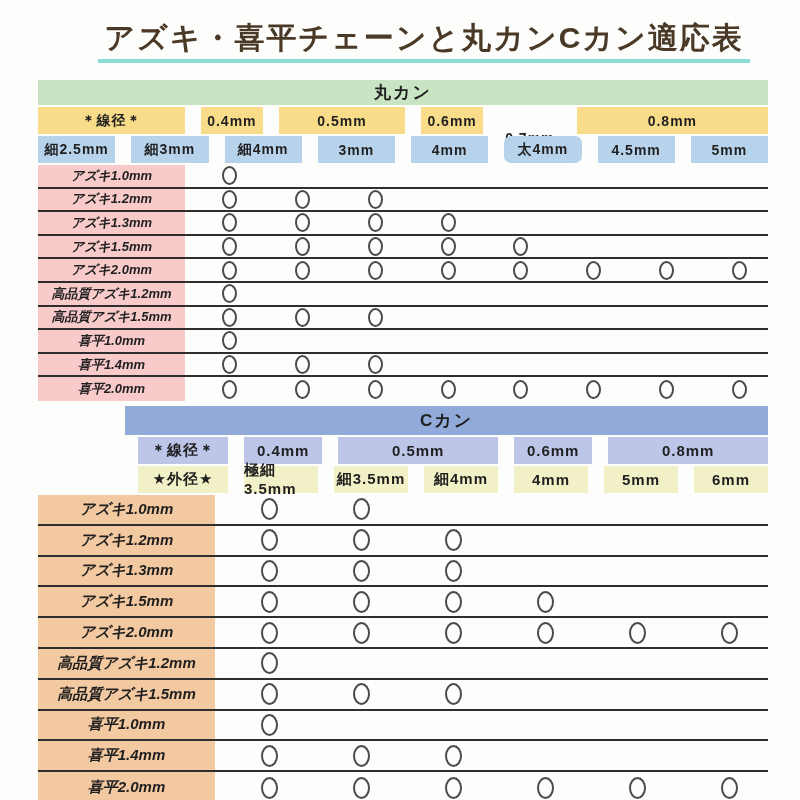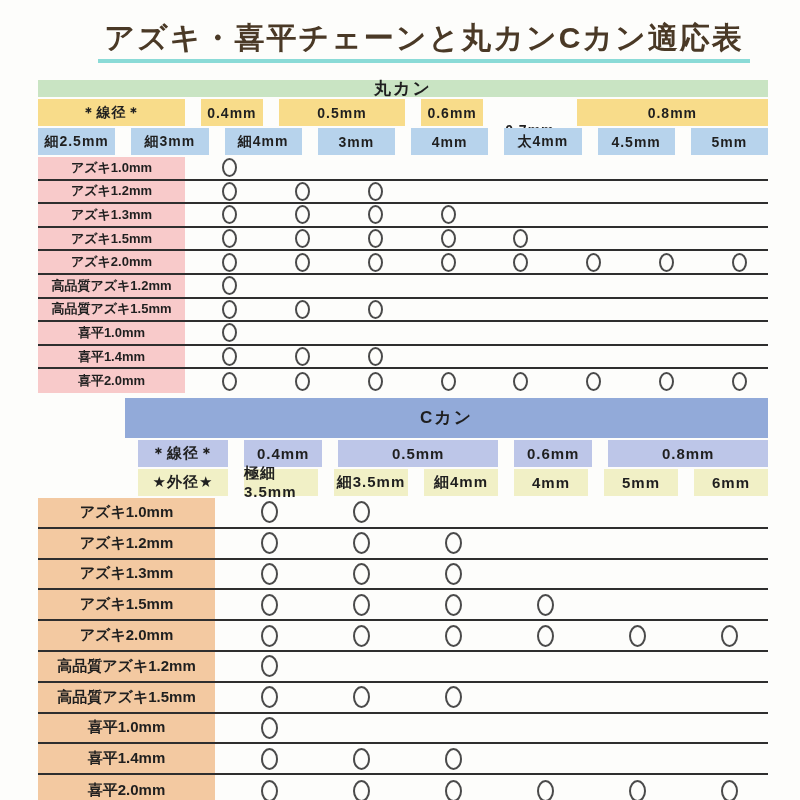--- a/index.html
+++ b/index.html
@@ -22,35 +22,35 @@
   .t2{margin-top:5px;}
   .row{display:flex;column-gap:16px;align-items:stretch;box-sizing:border-box;}
   .cell{
     display:flex;align-items:center;justify-content:center;
     box-sizing:border-box;letter-spacing:1px;
   }
   .bar{
     box-sizing:border-box;display:flex;align-items:center;justify-content:center;
     font-size:17px;letter-spacing:2px;margin-bottom:2px;
   }
-  .t1 .bar{height:17px;background:var(--maru-header,#c9e4c3);}
-  .t2 .bar{height:40px;background:var(--c-header,#92aad9);margin-left:87px;width:643px;}
+  .t1 .bar{height:25px;background:var(--maru-header,#c9e4c3);}
+  .t2 .bar{height:29px;background:var(--c-header,#92aad9);margin-left:87px;width:643px;}
   .hrow{margin-bottom:2px;}
   .t1 .hrow{height:27px;}
   .t2 .hrow{height:27px;}
   .indent{width:84px;flex:0 0 84px;}
   .t1 .hlabel{width:147px;flex:0 0 147px;font-size:14px;}
   .t2 .hlabel{width:90px;flex:0 0 90px;font-size:15px;}
   .t1 .wire .vcell,.t1 .wire .hlabel{background:var(--wire-row,#f8dc8a);}
   .t1 .outer .vcell,.t1 .outer .hlabel{background:var(--outer-row,#b7d3ec);}
   .t2 .wire .vcell,.t2 .wire .hlabel{background:var(--c-wire-row,#bdc6e8);}
   .t2 .outer .vcell,.t2 .outer .hlabel{background:var(--c-outer-row,#f1f0c6);}
   .t1 .vcell{font-size:14px;}
   .t2 .vcell{font-size:15px;}
-  .drows{margin-top:1px;}
+  .drows{margin-top:1px;font-style:italic;}
   .drow{box-sizing:border-box;border-bottom:2px solid var(--separator,#2e2e2e);}
   .drow:last-child{border-bottom:none;}
   .t1 .drow{height:23.6px;}
   .t2 .drow{height:30.8px;}
   .t1 .rlabel{width:147px;flex:0 0 147px;font-size:13px;letter-spacing:0;background:var(--row-label,#f8caca);}
   .t2 .rlabel{width:177px;flex:0 0 177px;font-size:15px;letter-spacing:0;background:var(--c-row-label,#f3c9a1);}
   .dcell{flex:1 1 0;display:flex;align-items:center;justify-content:center;}
   .mark{
     display:block;border-radius:50%;
     border:2px solid var(--circle,#4a4a4a);background:transparent;
@@ -74,21 +74,21 @@
       <div class="cell vcell" style="flex-grow: 1; flex-basis: 0px;">0.6mm</div>
       <div class="cell vcell" style="flex-grow: 1; flex-basis: 0px; margin-top: 31px;">0.7mm</div>
       <div class="cell vcell" style="flex-grow: 3; flex-basis: 6px;">0.8mm</div>
     </div>
     <div class="row hrow outer">
       <div class="cell vcell" style="flex-grow: 1; flex-basis: 0px;">細2.5mm</div>
       <div class="cell vcell" style="flex-grow: 1; flex-basis: 0px;">細3mm</div>
       <div class="cell vcell" style="flex-grow: 1; flex-basis: 0px;">細4mm</div>
       <div class="cell vcell" style="flex-grow: 1; flex-basis: 0px;">3mm</div>
       <div class="cell vcell" style="flex-grow: 1; flex-basis: 0px;">4mm</div>
-      <div class="cell vcell" style="flex-grow: 1; flex-basis: 0px;">太4mm</div>
+      <div class="cell vcell" style="flex-grow: 1; flex-basis: 0px; border-radius: 7px;">太4mm</div>
       <div class="cell vcell" style="flex-grow: 1; flex-basis: 0px;">4.5mm</div>
       <div class="cell vcell" style="flex-grow: 1; flex-basis: 0px;">5mm</div>
     </div>
     <div class="drows">
       <div class="row drow">
         <div class="cell rlabel">アズキ1.0mm</div>
         <div class="dcell">
           <div class="mark"></div>
         </div>
         <div class="dcell"></div>

